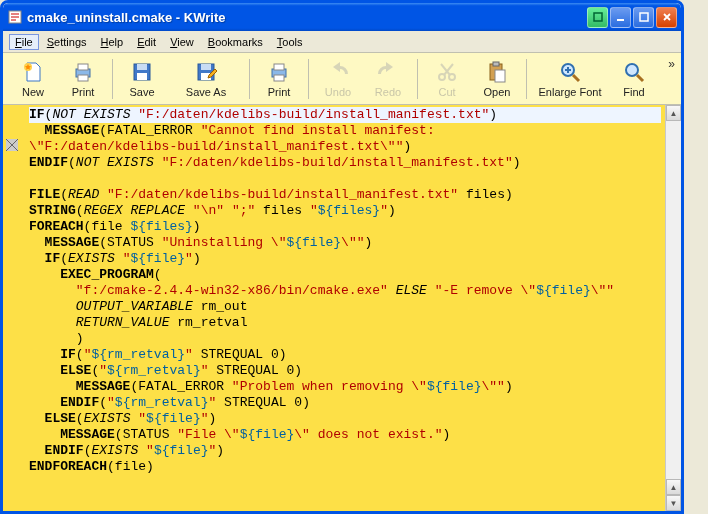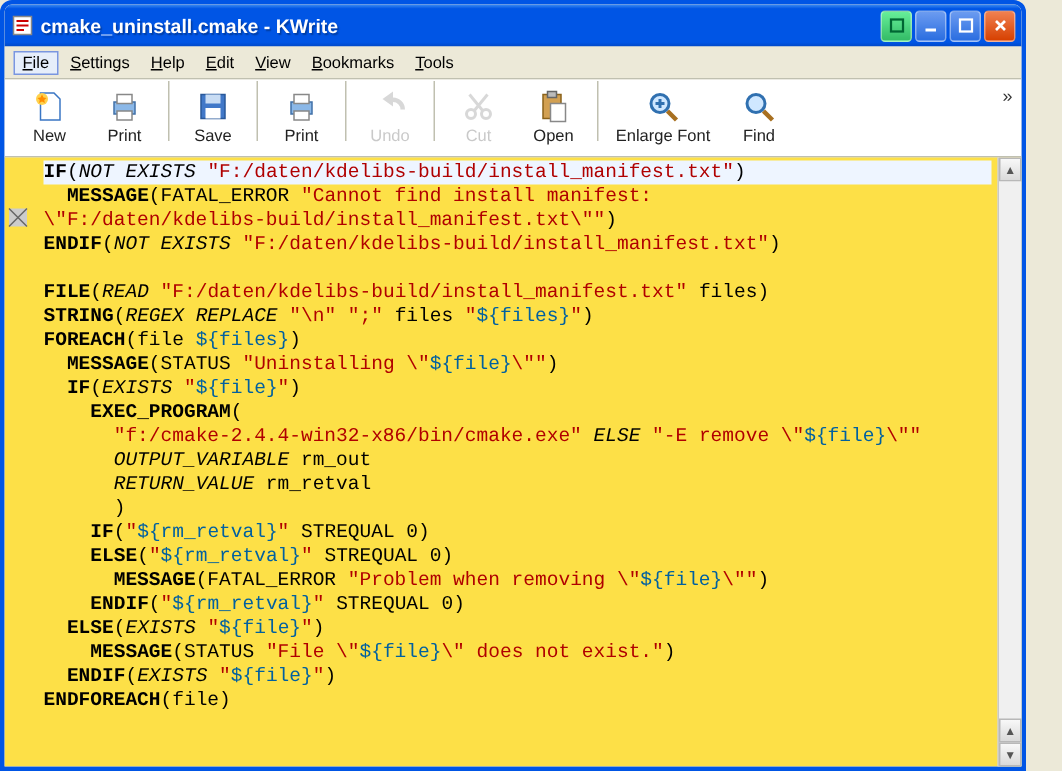--- a/index.html
+++ b/index.html
@@ -10,21 +10,21 @@
 .titletext{color:#fff;font-weight:bold;font-size:13px;flex:1;text-shadow:1px 1px 1px rgba(0,0,0,.3)}
 .winctrls{display:flex;gap:2px}
 .winbtn{width:21px;height:21px;border-radius:3px;display:flex;align-items:center;justify-content:center;border:1px solid rgba(255,255,255,.4);cursor:pointer}
 .winbtn.ext{background:linear-gradient(to bottom,#6e9,#3b6)}
 .winbtn.min,.winbtn.max{background:linear-gradient(to bottom,#6b9bf0,#2a6de0)}
 .winbtn.close{background:linear-gradient(to bottom,#f08050,#d64000)}
 .menubar{height:22px;background:#ece9d8;border-bottom:1px solid #c0c0b0;display:flex;align-items:center;padding:0 6px;gap:2px}
 .menuitem{padding:2px 6px;cursor:pointer}
 .menuitem.active{border:1px solid #7a96df;background:#e6eefa;padding:1px 5px}
 .menuitem u{text-decoration:underline}
-.toolbar{height:52px;background:#ffffff;border-bottom:1px solid #c0c0b0;display:flex;align-items:flex-start;padding:1px 6px;gap:2px;position:relative}
+.toolbar{height:52px;background:#fef9c3;border-bottom:1px solid #c0c0b0;display:flex;align-items:center;padding:1px 6px;gap:2px;position:relative}
 .toolbar::after{content:"»";position:absolute;right:6px;top:4px;font-size:12px;color:#333}
 .tbtn{width:48px;height:48px;display:flex;flex-direction:column;align-items:center;justify-content:center;cursor:pointer;gap:2px}
 .tbtn.wide{width:76px}
 .tbtn.disabled{opacity:.45;cursor:default}
 .tbtn .tico{width:24px;height:24px}
 .tbtn .tlbl{font-size:11px;color:#222}
 .tbtn.disabled .tlbl{color:#888}
 .tsep{width:1px;height:40px;background:#c0c0b0;margin:0 3px}
 .editor{flex:1;position:relative;display:flex;background:#fde047}
 .code{flex:1;overflow:hidden;padding:2px 4px;font-family:"Courier New",monospace;font-size:13px;line-height:16px;color:#000;white-space:pre}
@@ -105,35 +105,50 @@
       </div>
   <div class="tsep"></div>
   <div class="tbtn">
         <svg class="tico" viewBox="0 0 24 24">
           <rect x="4" y="4" width="16" height="16" fill="#4178c8" stroke="#28589a"></rect>
           <rect x="7" y="4" width="10" height="6" fill="#c8dcf4"></rect>
           <rect x="7" y="13" width="10" height="7" fill="#fff"></rect>
         </svg>
         <span class="tlbl">Save</span>
       </div>
+  <div class="tbtn wide">
+        <svg class="tico" viewBox="0 0 24 24">
+          <rect x="4" y="4" width="16" height="16" fill="#4178c8" stroke="#28589a"></rect>
+          <rect x="7" y="4" width="10" height="6" fill="#c8dcf4"></rect>
+          <rect x="7" y="13" width="10" height="7" fill="#fff"></rect>
+          <path d="M15 15l6-6 2 2-6 6-3 1z" fill="#f5b020" stroke="#a06000"></path>
+        </svg>
+        <span class="tlbl">Save As</span>
+      </div>
   <div class="tsep"></div>
   <div class="tbtn">
         <svg class="tico" viewBox="0 0 24 24">
           <rect x="5" y="9" width="14" height="8" fill="#8bb8e8" stroke="#4070a8"></rect>
           <rect x="7" y="4" width="10" height="6" fill="#fff" stroke="#888"></rect>
           <rect x="7" y="15" width="10" height="6" fill="#fff" stroke="#888"></rect>
         </svg>
         <span class="tlbl">Print</span>
       </div>
   <div class="tsep"></div>
   <div class="tbtn disabled">
         <svg class="tico" viewBox="0 0 24 24">
           <path d="M14 6a8 8 0 018 8h-3a5 5 0 00-5-5v3L7 7l7-5z" fill="#aaa"></path>
         </svg>
         <span class="tlbl">Undo</span>
+      </div>
+  <div class="tbtn disabled">
+        <svg class="tico" viewBox="0 0 24 24">
+          <path d="M10 6a8 8 0 00-8 8h3a5 5 0 015-5v3l7-5-7-5z" fill="#aaa"></path>
+        </svg>
+        <span class="tlbl">Redo</span>
       </div>
   <div class="tsep"></div>
   <div class="tbtn disabled">
         <svg class="tico" viewBox="0 0 24 24">
           <circle cx="7" cy="17" r="3" fill="none" stroke="#aaa" stroke-width="2"></circle>
           <circle cx="17" cy="17" r="3" fill="none" stroke="#aaa" stroke-width="2"></circle>
           <path d="M9 15L18 4M15 15L6 4" stroke="#aaa" stroke-width="2"></path>
         </svg>
         <span class="tlbl">Cut</span>
       </div>

